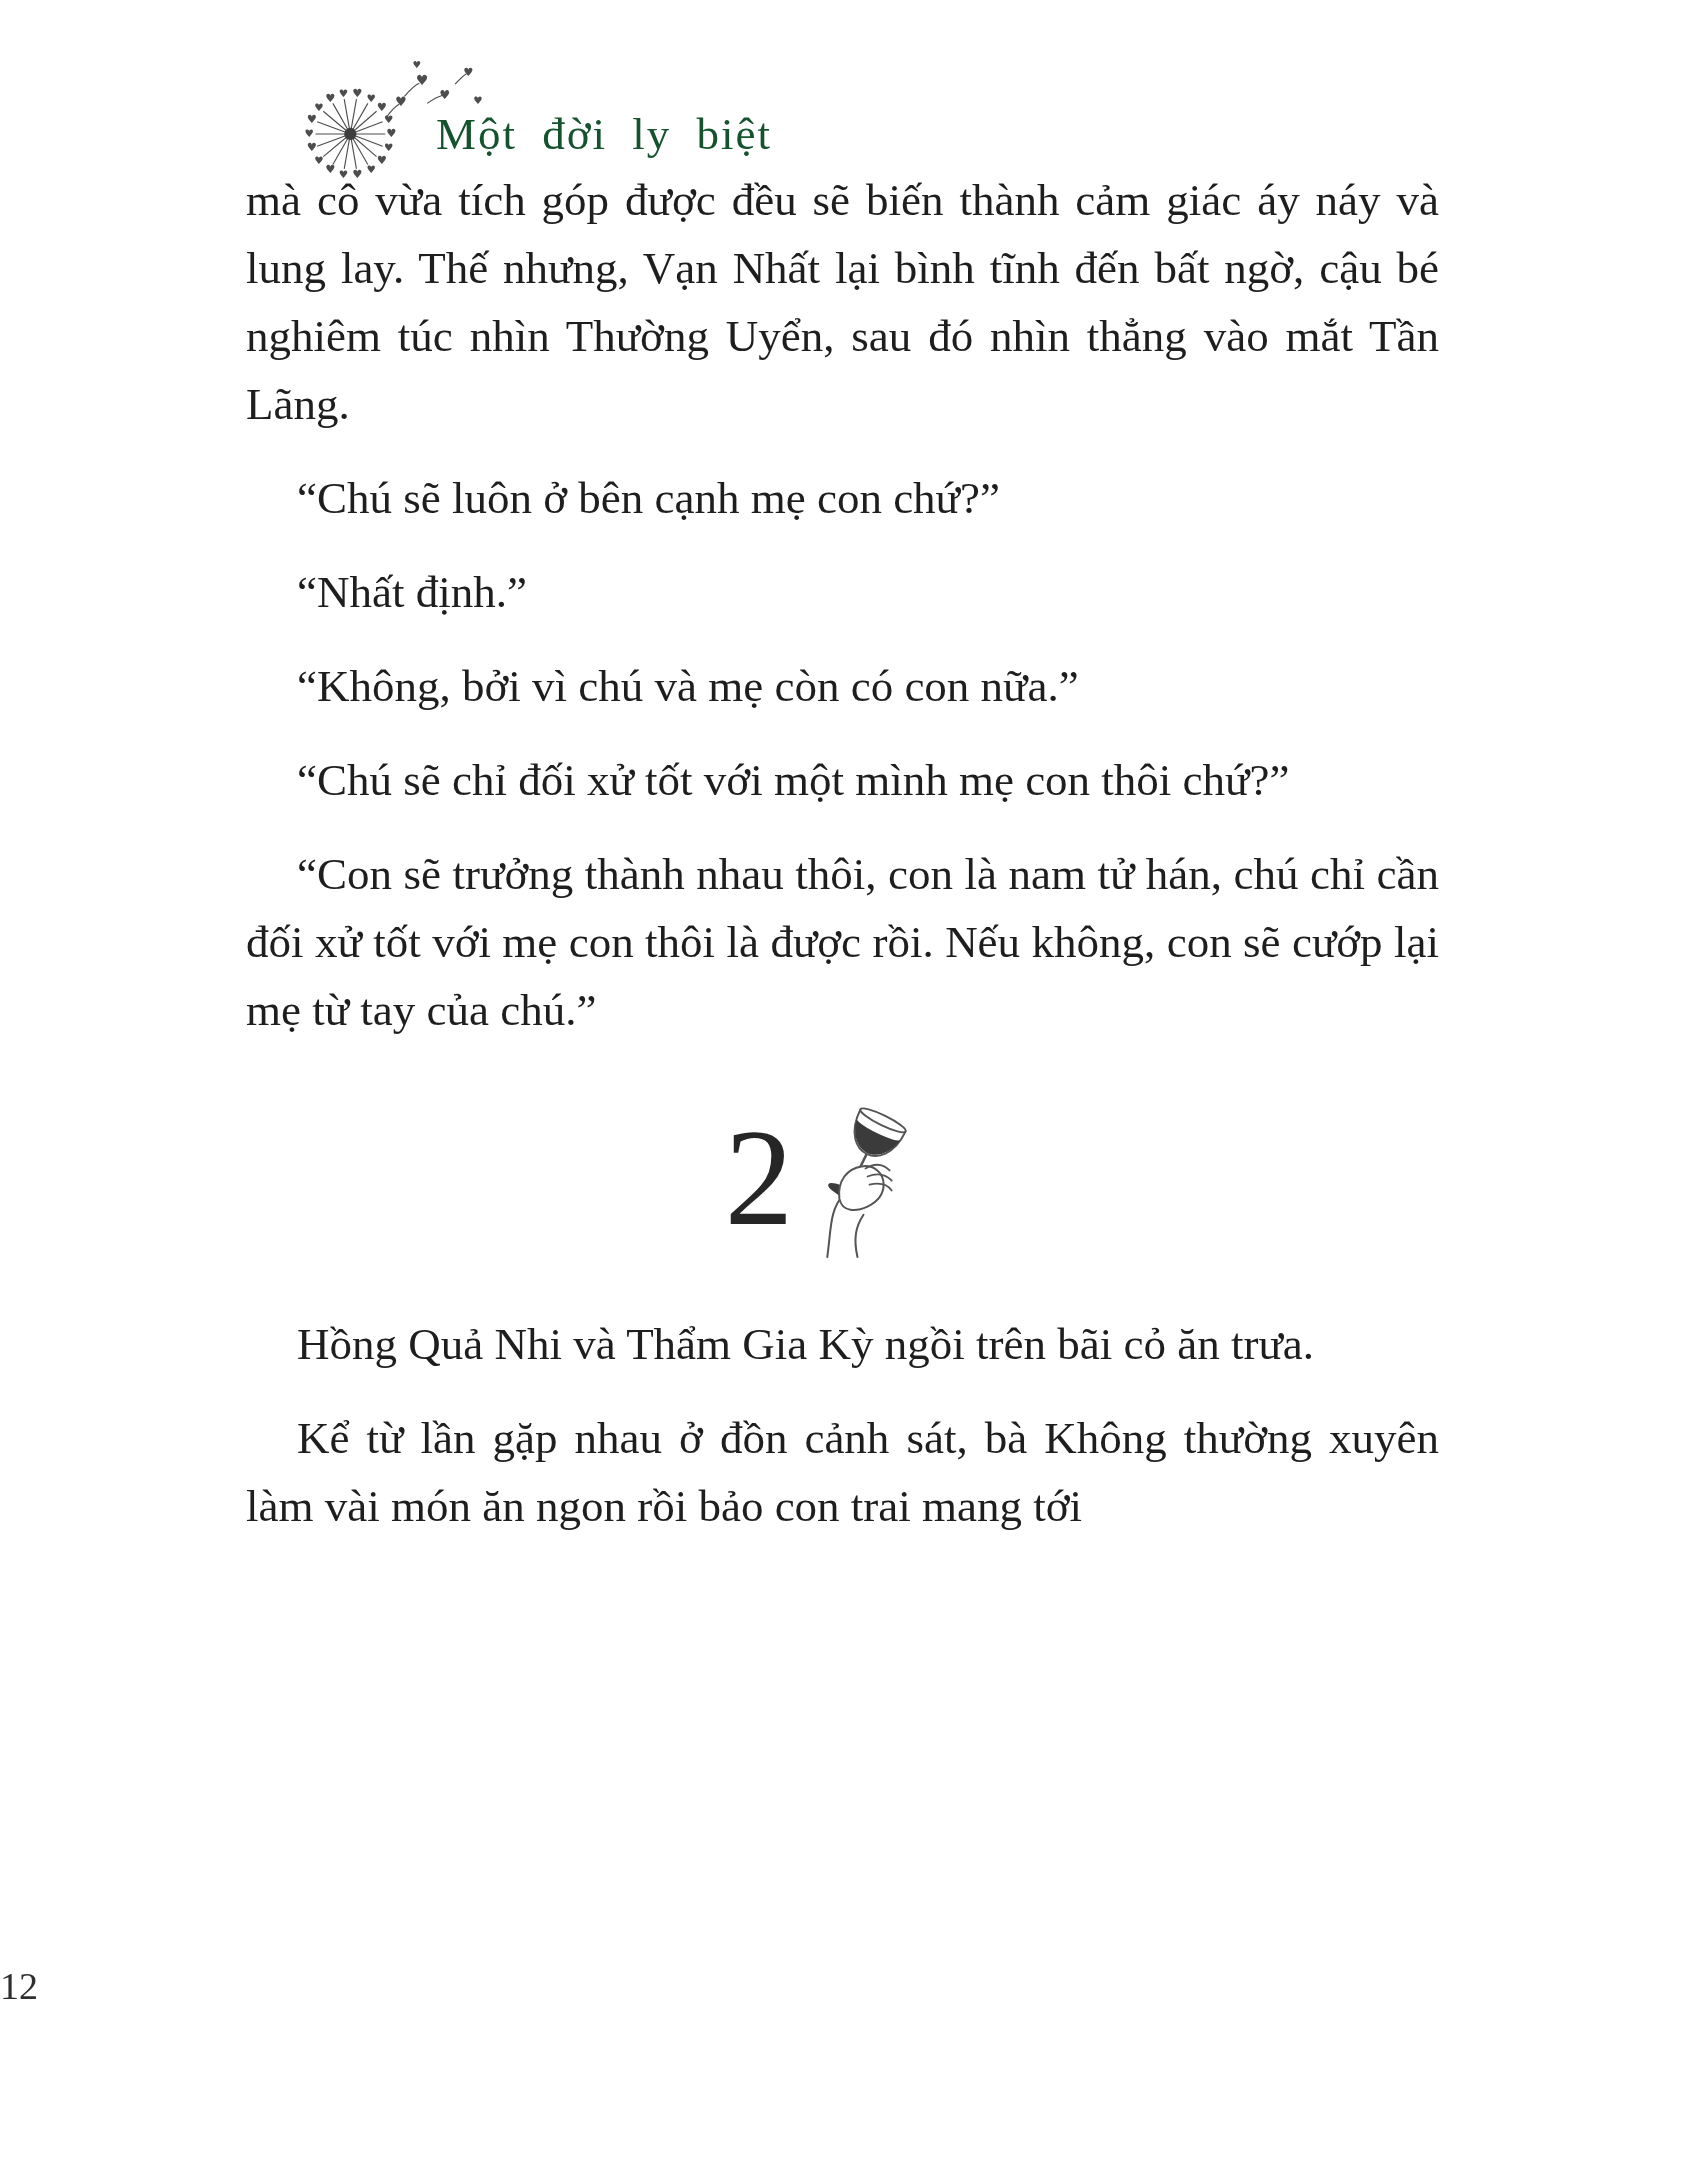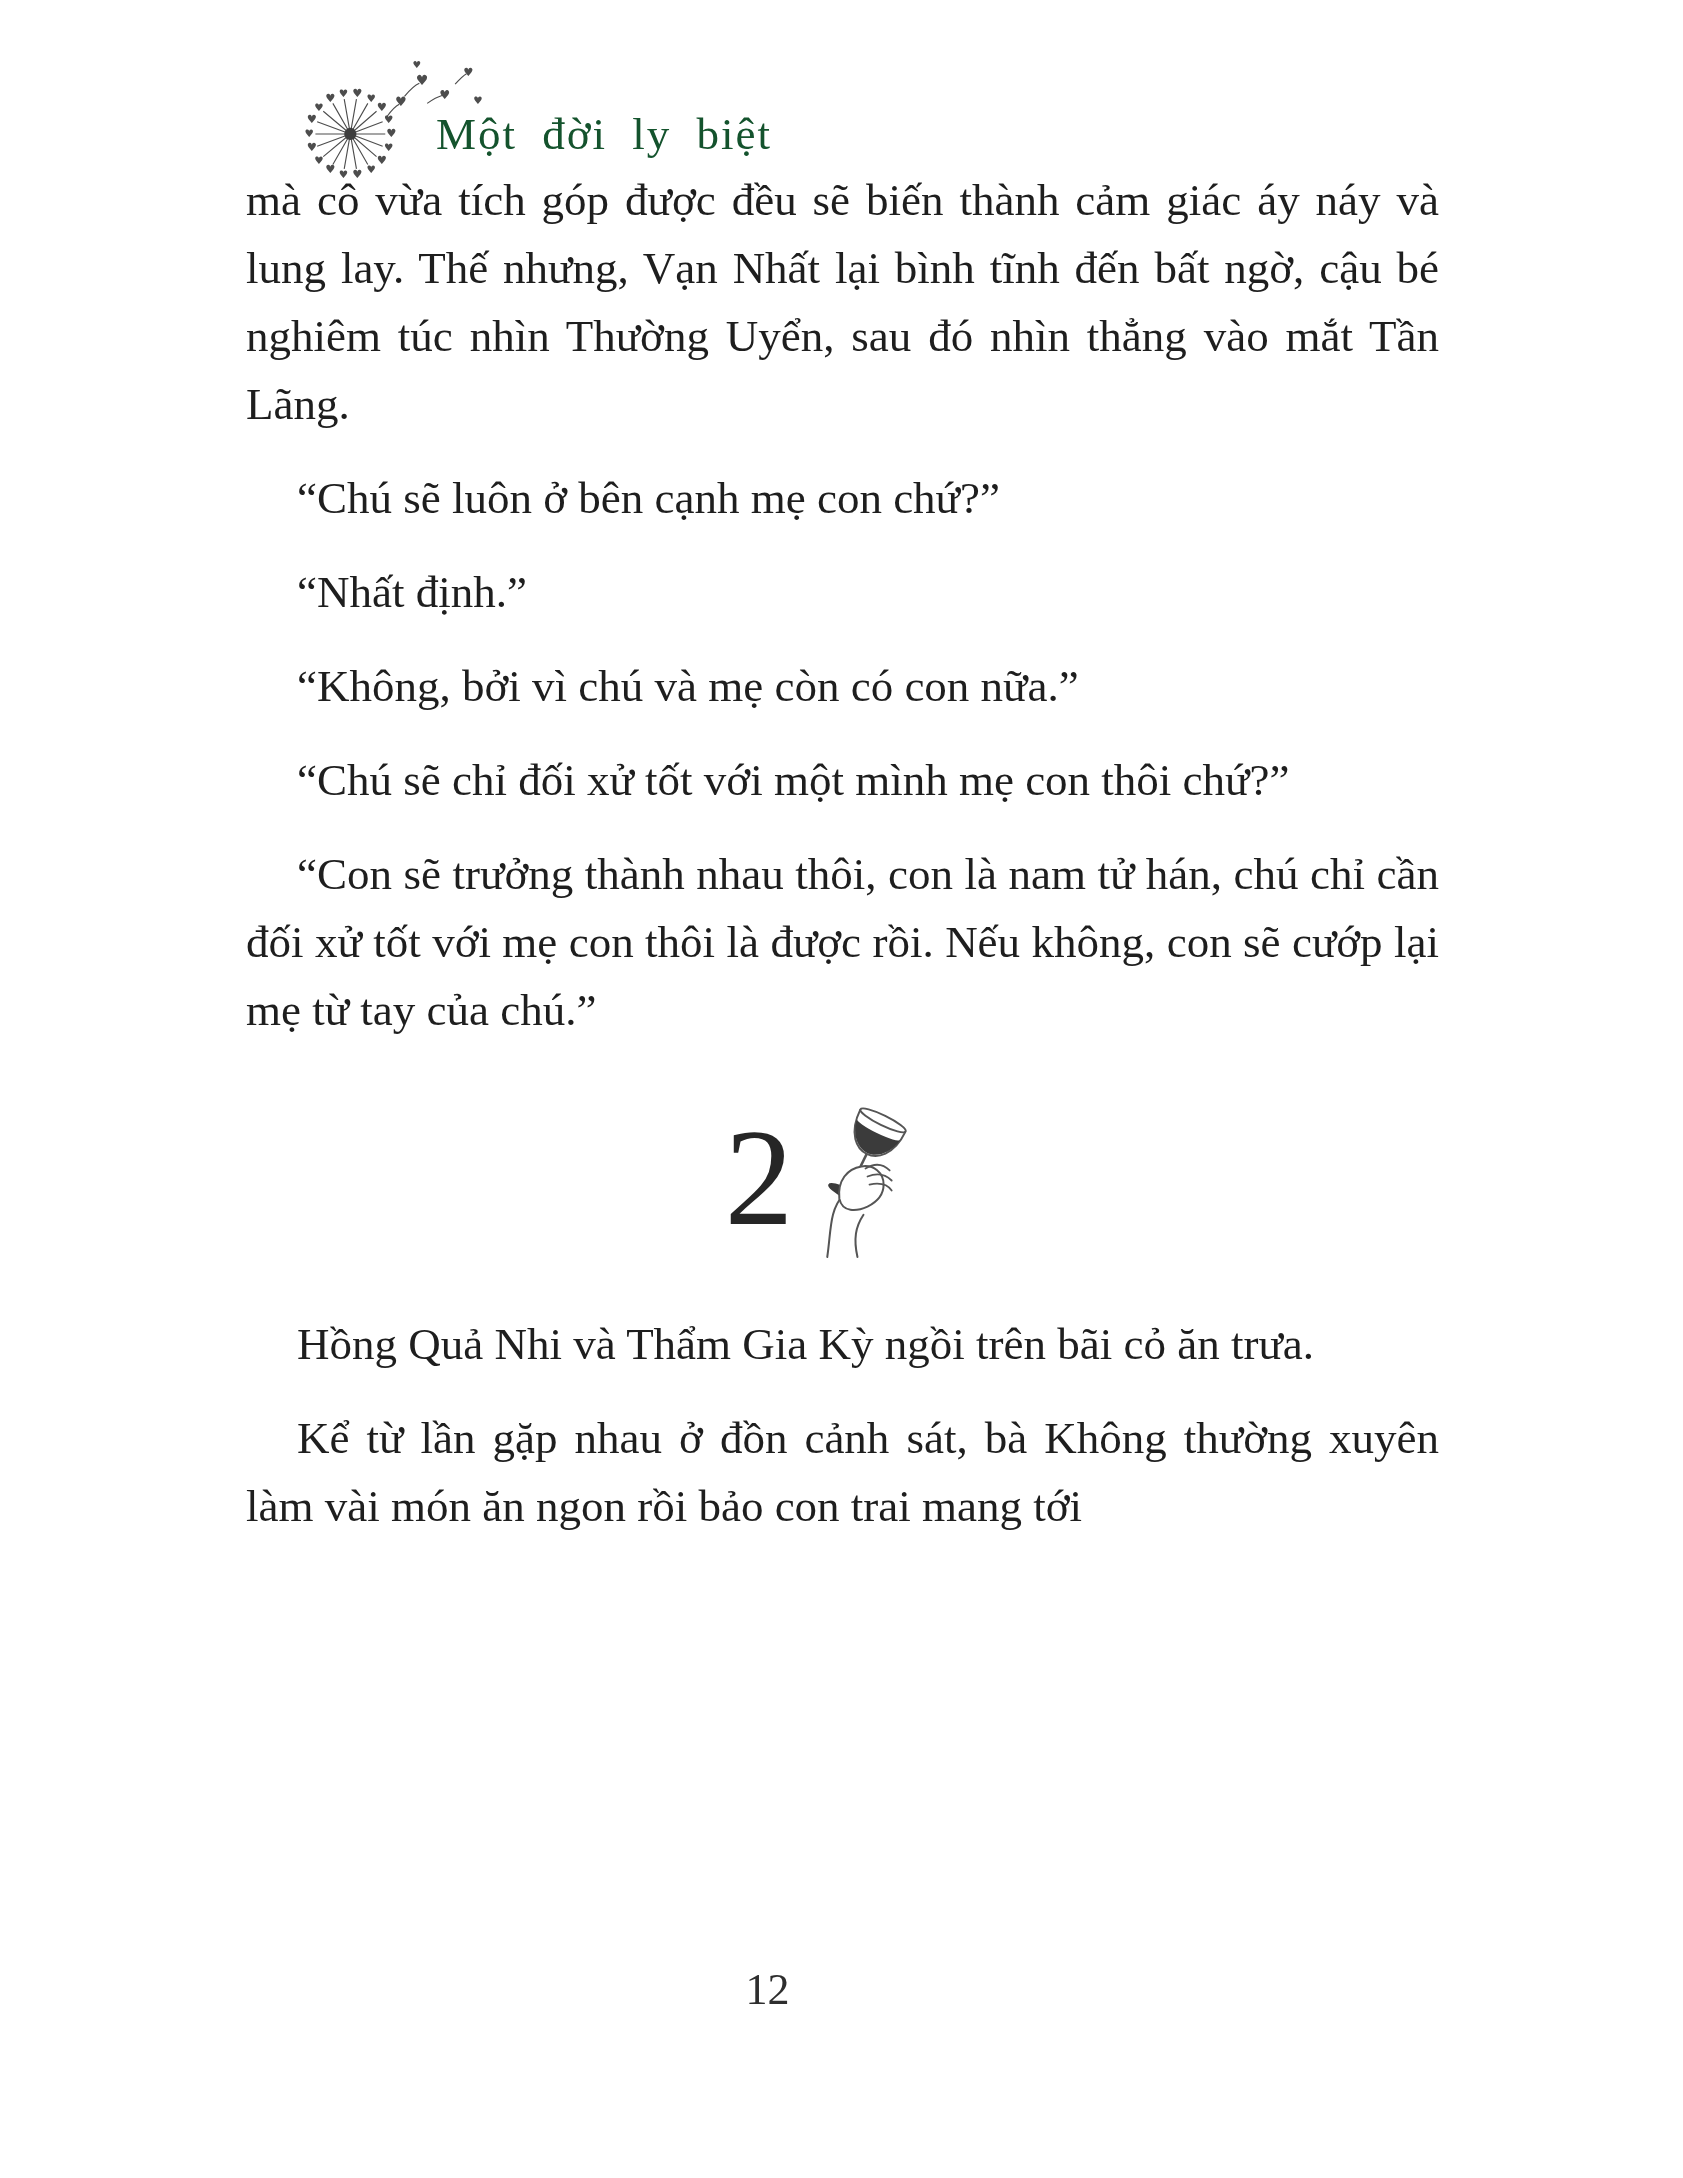--- a/index.html
+++ b/index.html
@@ -32,21 +32,21 @@
     display:flex;justify-content:center;align-items:center;gap:16px;
     transform:translateX(-20px);
   }
   .section-number{
     font-size:137px;line-height:1;color:#262626;
     font-family:"Liberation Serif","DejaVu Serif",serif;
   }
   
   .page-number{
     position:absolute;left:0;top:1964px;width:1535px;
-    text-align:center;font-size:44px;color:#2e2e2e;
+    font-size:38px;color:#2e2e2e;
   }
 </style>
 </head>
 <body>
 
 <div class="page">
 
   <div class="header">
     <svg width="210" height="131" viewBox="0 0 240 150" aria-hidden="true">
       <g stroke="#4d4d4d" stroke-width="1.3" fill="none">

